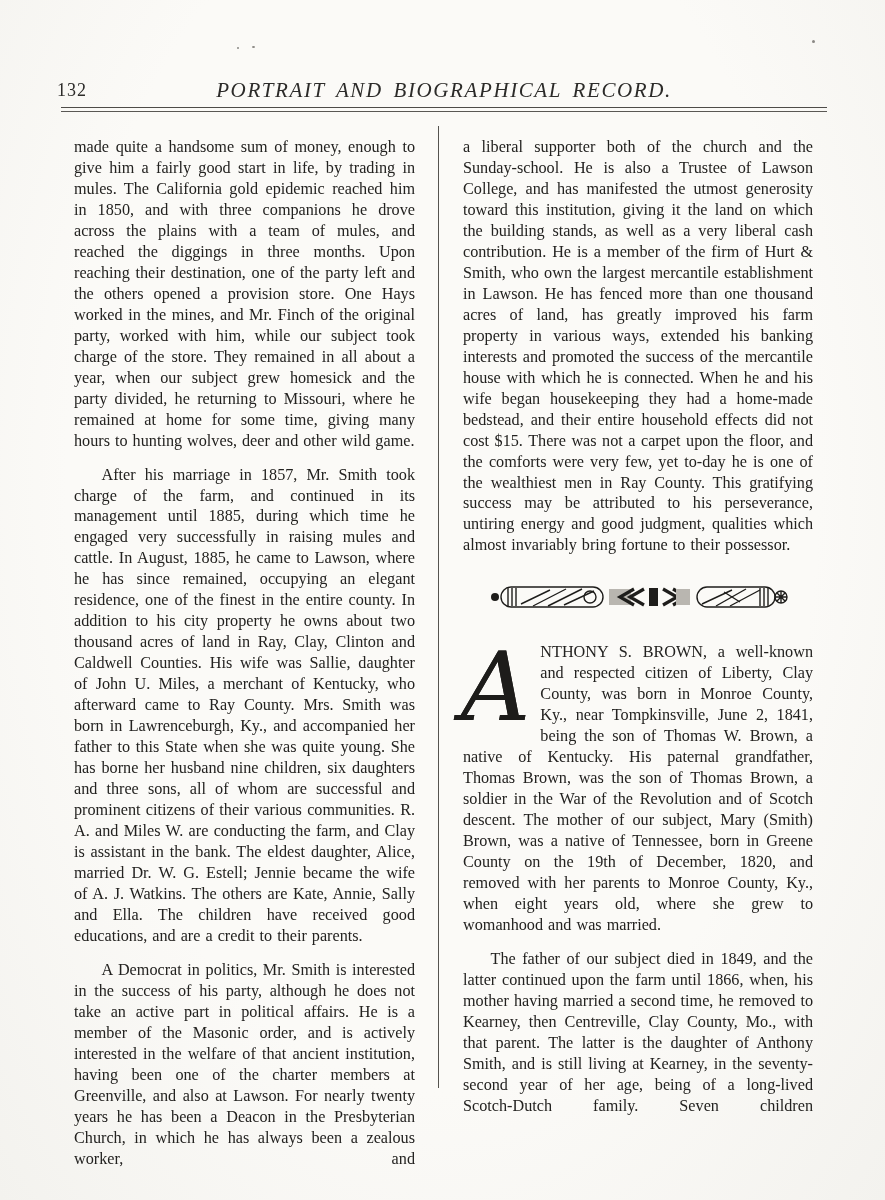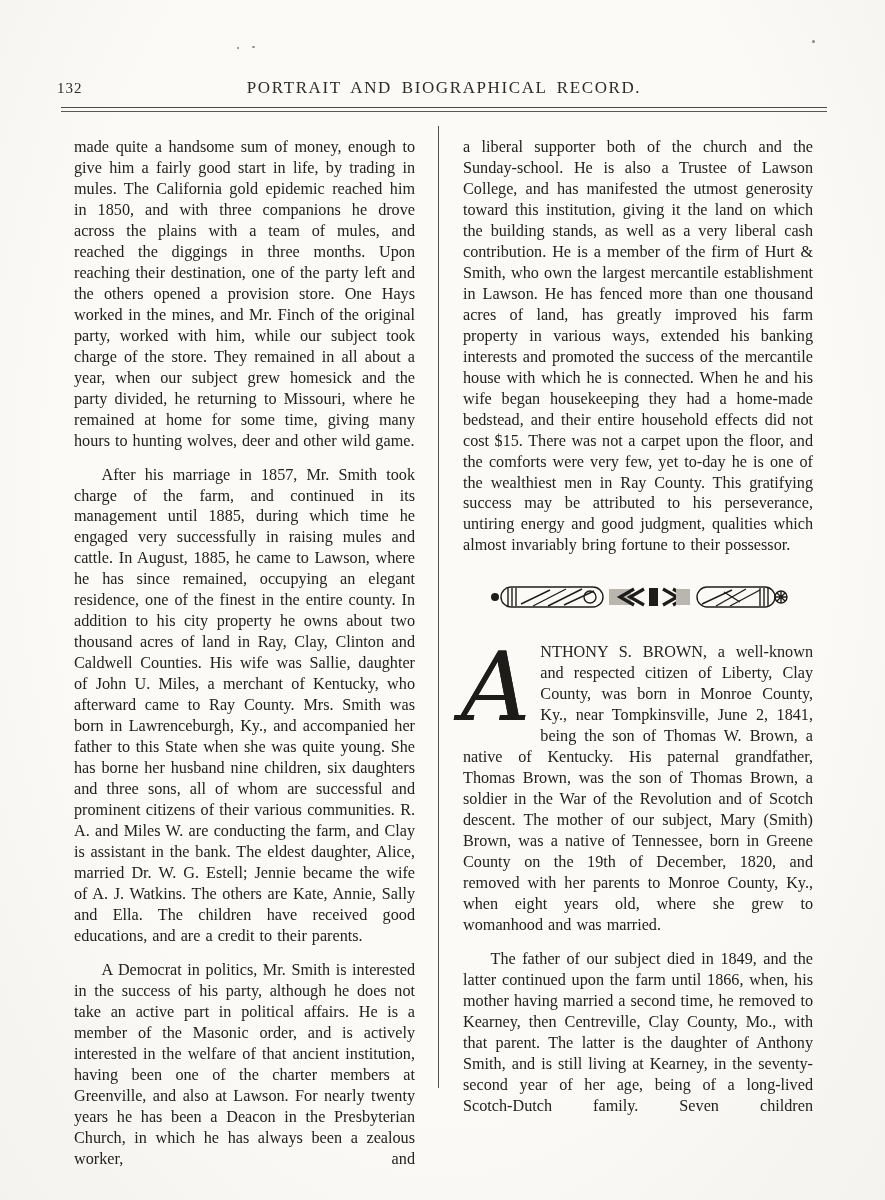--- a/index.html
+++ b/index.html
@@ -17,25 +17,25 @@
       radial-gradient(ellipse at 50% 40%, #fbfaf7 60%, #f3f2ee 100%);
   }
   .content{
     position:absolute;left:61px;top:78px;width:766px;
   }
   .running-head{
     position:relative;height:22px;
   }
   .page-num{
     position:absolute;left:-4px;top:2px;
-    font-size:15px;letter-spacing:1px;color:#2c2b29;
+    font-size:18px;letter-spacing:1px;color:#2c2b29;
   }
   .head-title{
-    text-align:center;font-size:17px;letter-spacing:1.6px;
-    color:#2c2b29;word-spacing:4px;
+    text-align:center;font-size:21px;letter-spacing:1.6px;
+    color:#2c2b29;word-spacing:4px;font-style:italic;
   }
   .head-rule{
     margin-top:7px;height:3px;
     border-top:1.4px solid #4e4c48;
     border-bottom:1px solid #5a5854;
   }
   .cols{
     display:flex;margin-top:12px;align-items:flex-start;
   }
   .col{width:367px;}

